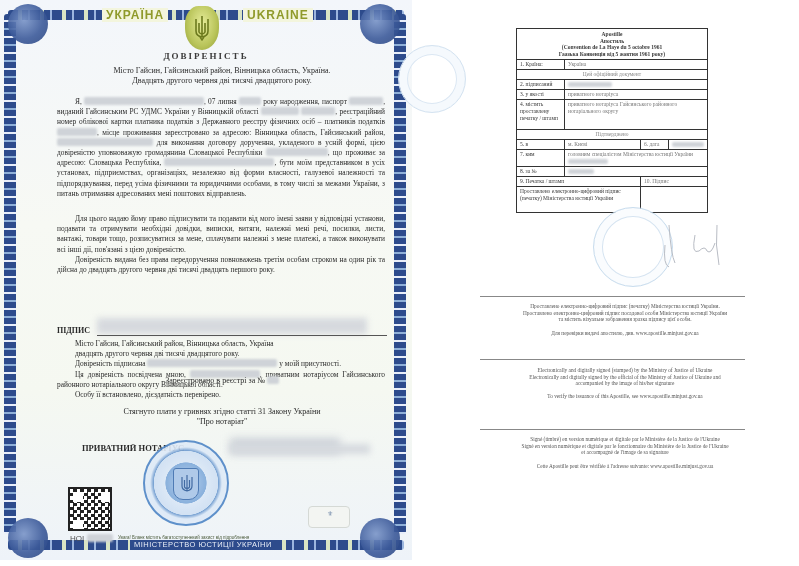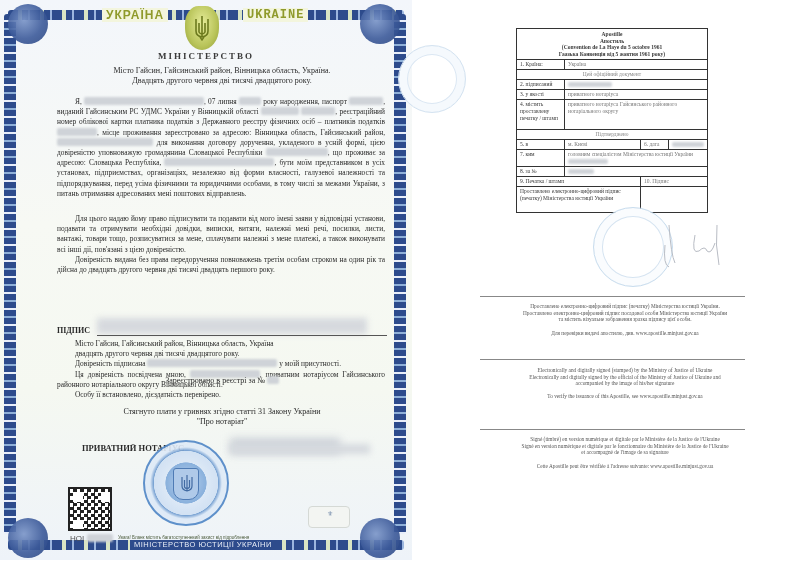--- a/index.html
+++ b/index.html
@@ -34,21 +34,21 @@
   .corner.tr { left: 360px; top: 4px; }
   .corner.bl { left: 8px; top: 518px; }
   .corner.br { left: 360px; top: 518px; }
 
   .banner-word {
     position: absolute; top: 8px; height: 14px; padding: 0 4px;
     background: #f3f5dd; color: #8f9a2b; font-family: "Liberation Sans", sans-serif;
     font-weight: bold; font-size: 12px; letter-spacing: 1px; line-height: 14px;
   }
   #banner-ua { left: 102px; }
-  #banner-en { left: 243px; font-family: Liberation Mono, monospace; }
+  #banner-en { left: 243px; }
   #coat {
     position: absolute; left: 185px; top: 6px; width: 34px; height: 44px;
     background: radial-gradient(ellipse at 50% 40%, #e6ec9a 0%, #b9c45a 60%, #8e9a34 100%);
     border-radius: 40% 40% 50% 50%; display: flex; align-items: center; justify-content: center;
   }
   #coat svg { width: 18px; height: 26px; }
 
   .doc-title {
     position: absolute; left: 0; width: 412px; top: 51px; text-align: center;
     font-size: 9px; font-weight: bold; letter-spacing: 2px; color: #3a3a3a;
@@ -148,21 +148,21 @@
 
   <div id="banner-ua" class="banner-word">УКРАЇНА</div>
   <div id="banner-en" class="banner-word">UKRAINE</div>
   <div id="coat">
     <svg viewBox="0 0 18 26">
       <path d="M9 1 L9 22 M3 4 L3 16 Q3 21 9 22 Q15 21 15 16 L15 4 M6 8 L6 17 Q7 19 9 19 Q11 19 12 17 L12 8" stroke="#6d7a1e" stroke-width="1.6" fill="none"></path>
       <path d="M7 22 L9 25 L11 22" stroke="#6d7a1e" stroke-width="1.4" fill="none"></path>
     </svg>
   </div>
 
-  <div class="doc-title">МІНІСТЕРСТВО</div>
+  <div class="doc-title">ДОВІРЕНІСТЬ</div>
   <div class="c-line" style="top:66px">Місто Гайсин, Гайсинський район, Вінницька область, Україна.</div>
   <div class="c-line" style="top:76px">Двадцять другого червня дві тисячі двадцятого року.</div>
 
   <div class="para" style="top:97px">
     <span class="ind"></span><span>Я,</span>
     <span class="blur" style="width:120px"></span><span>, 07 липня</span>
     <span class="blur" style="width:22px"></span>
     <span>року народження, паспорт</span>
     <span class="blur" style="width:34px"></span><span>, виданий Гайсинським РС УДМС України у Вінницькій області</span>
     <span class="blur" style="width:38px"></span>

